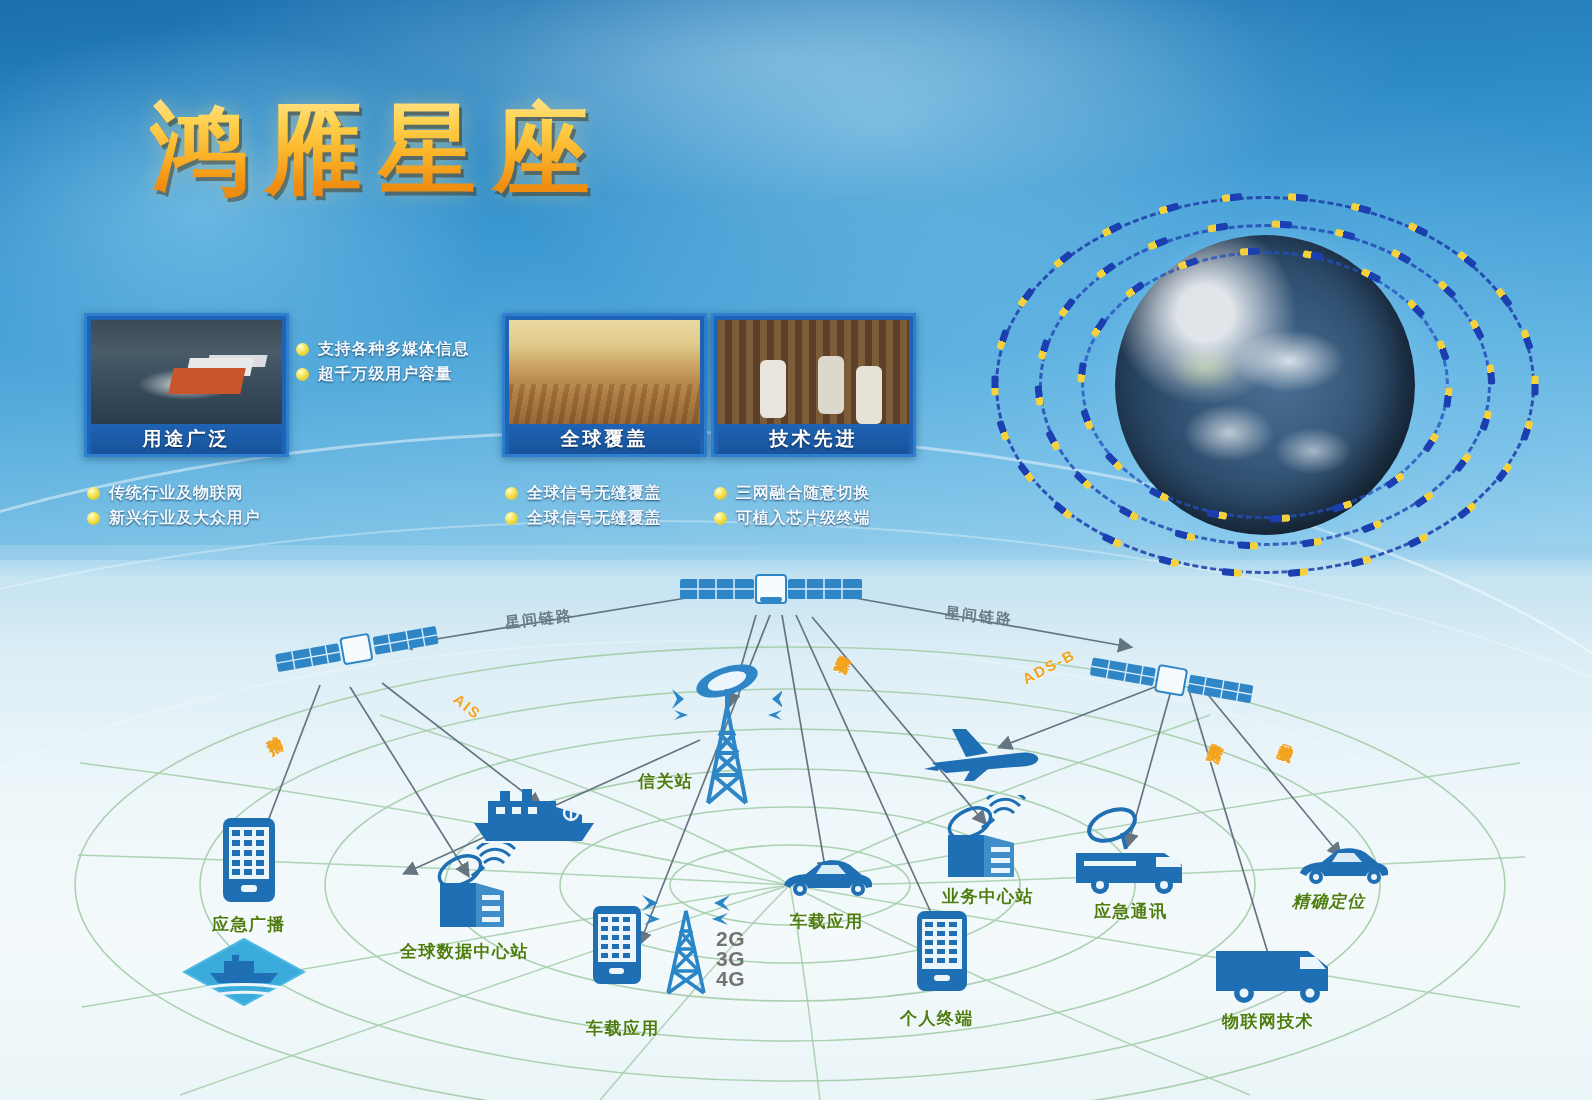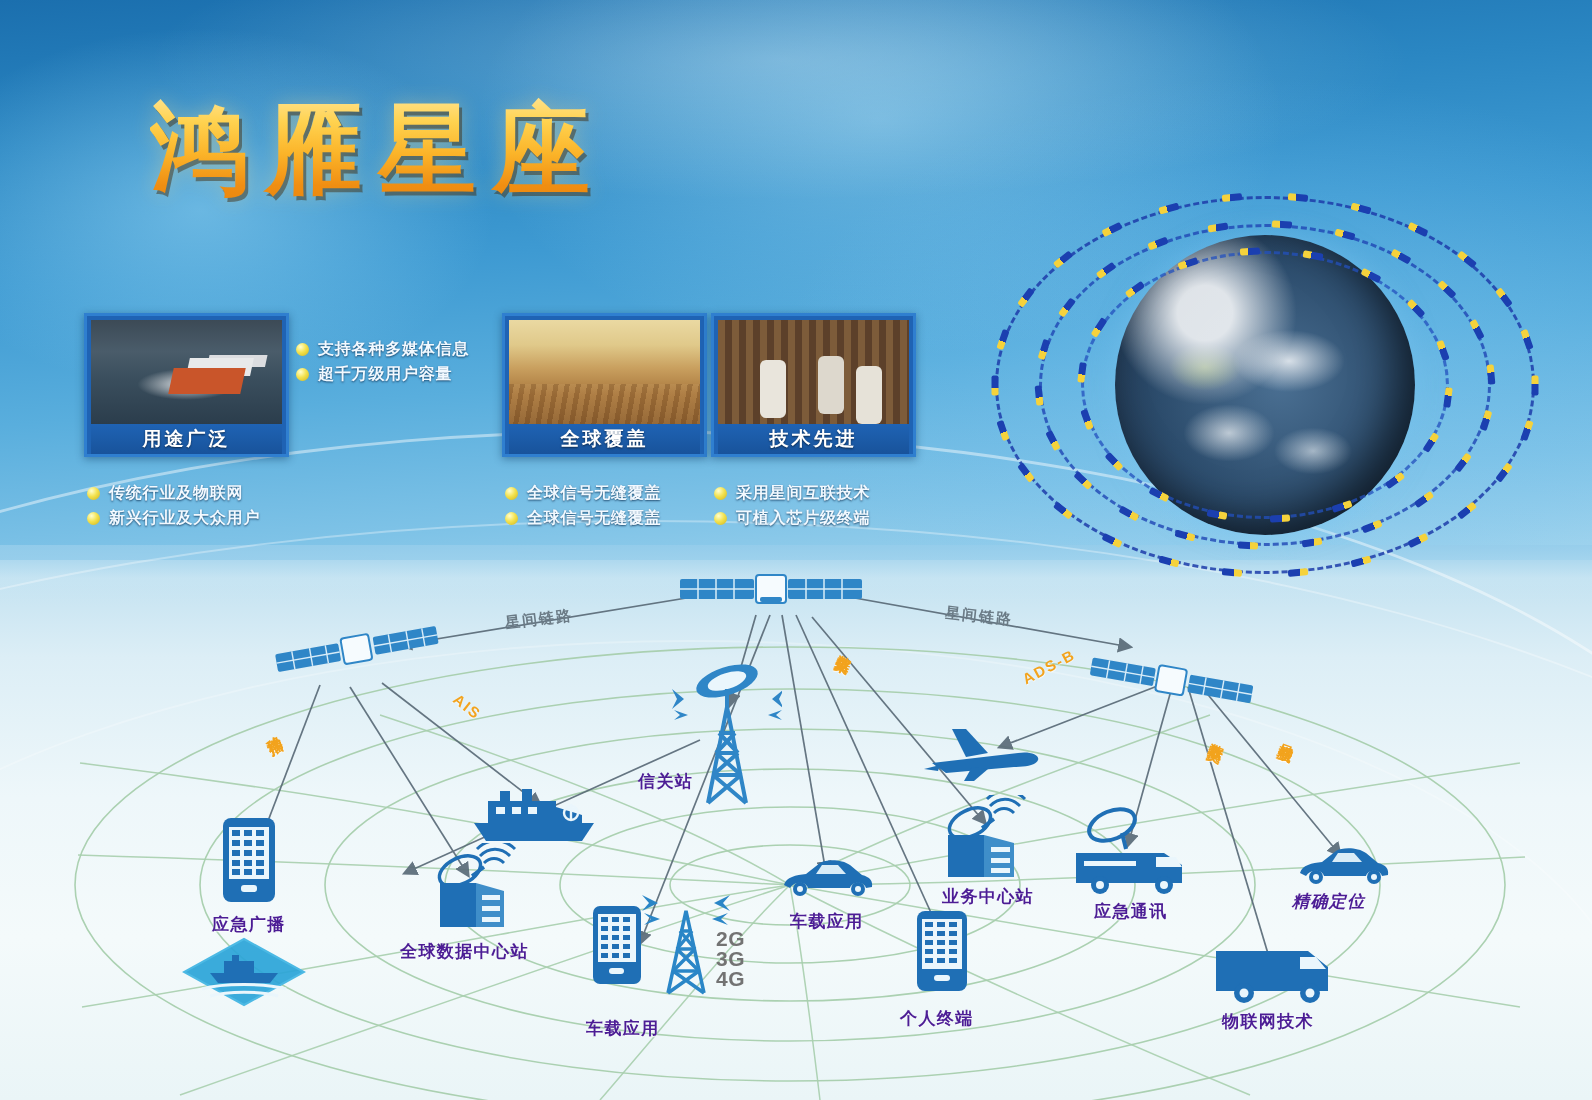--- a/index.html
+++ b/index.html
@@ -163,21 +163,21 @@
   .sat-dot {
     position:absolute; width:20px; height:7px; border-radius:2px;
     background:linear-gradient(90deg,#f5d23c 0 40%,#1b3fb0 40% 100%);
     transform-origin:50% 50%;
   }
 
   
   .net { position:absolute; left:0; top:555px; width:1592px; height:545px; }
   .net svg { position:absolute; left:0; top:0; }
   .nlabel {
-    position:absolute; font-size:17px; font-weight:bold; color:#4c1d95;
+    position:absolute; font-size:17px; font-weight:bold; color:#4d7c0f;
     letter-spacing:1.4px; white-space:nowrap; text-shadow:0 1px 1px rgba(255,255,255,.8);
   }
   .linklabel {
     position:absolute; font-size:15px; font-weight:bold; color:#6b7b86;
     letter-spacing:2px; white-space:nowrap;
   }
   .goldlabel {
     position:absolute; font-size:15px; font-weight:bold; color:#f2a31d;
     letter-spacing:2px; white-space:nowrap;
     text-shadow:0 1px 1px rgba(255,255,255,.75);
@@ -251,21 +251,21 @@
     </div>
 
     <div class="card">
       <div class="card-frame">
         <div class="card-photo ph-lab"></div>
         <div class="card-cap">技术先进</div>
       </div>
       <div class="card-bullets">
         <div class="cb-row">
           <span class="dot-sm"></span>
-          <span class="cb-text">采用星间互联技术</span>
+          <span class="cb-text">三网融合随意切换</span>
         </div>
         <div class="cb-row">
           <span class="dot-sm"></span>
           <span class="cb-text">可植入芯片级终端</span>
         </div>
       </div>
     </div>
 
   </div>
 

